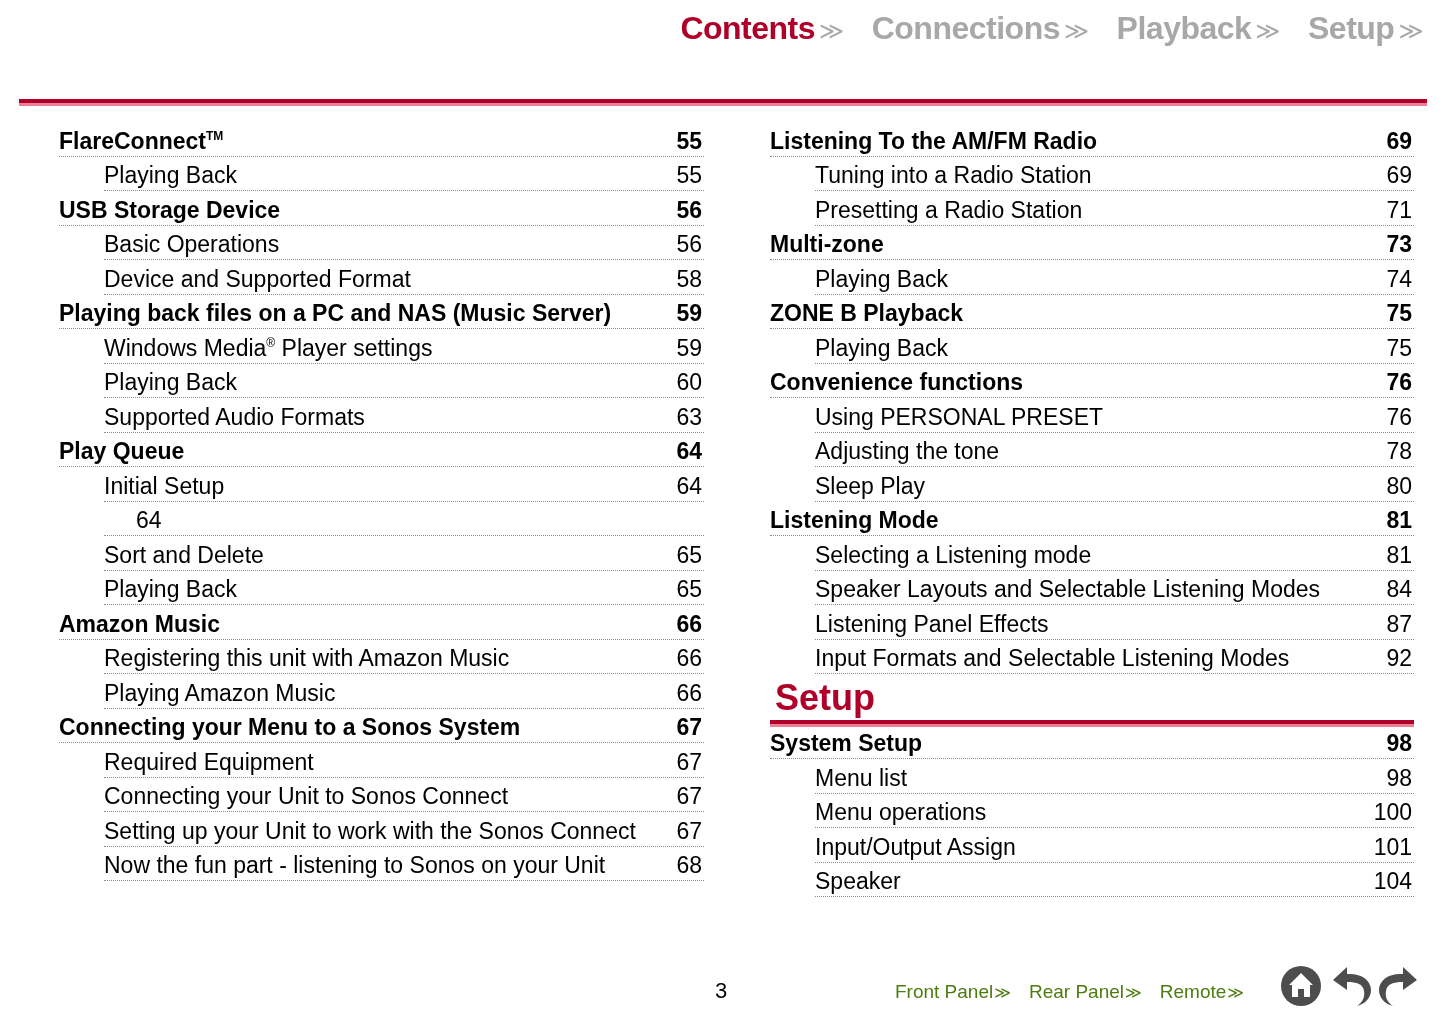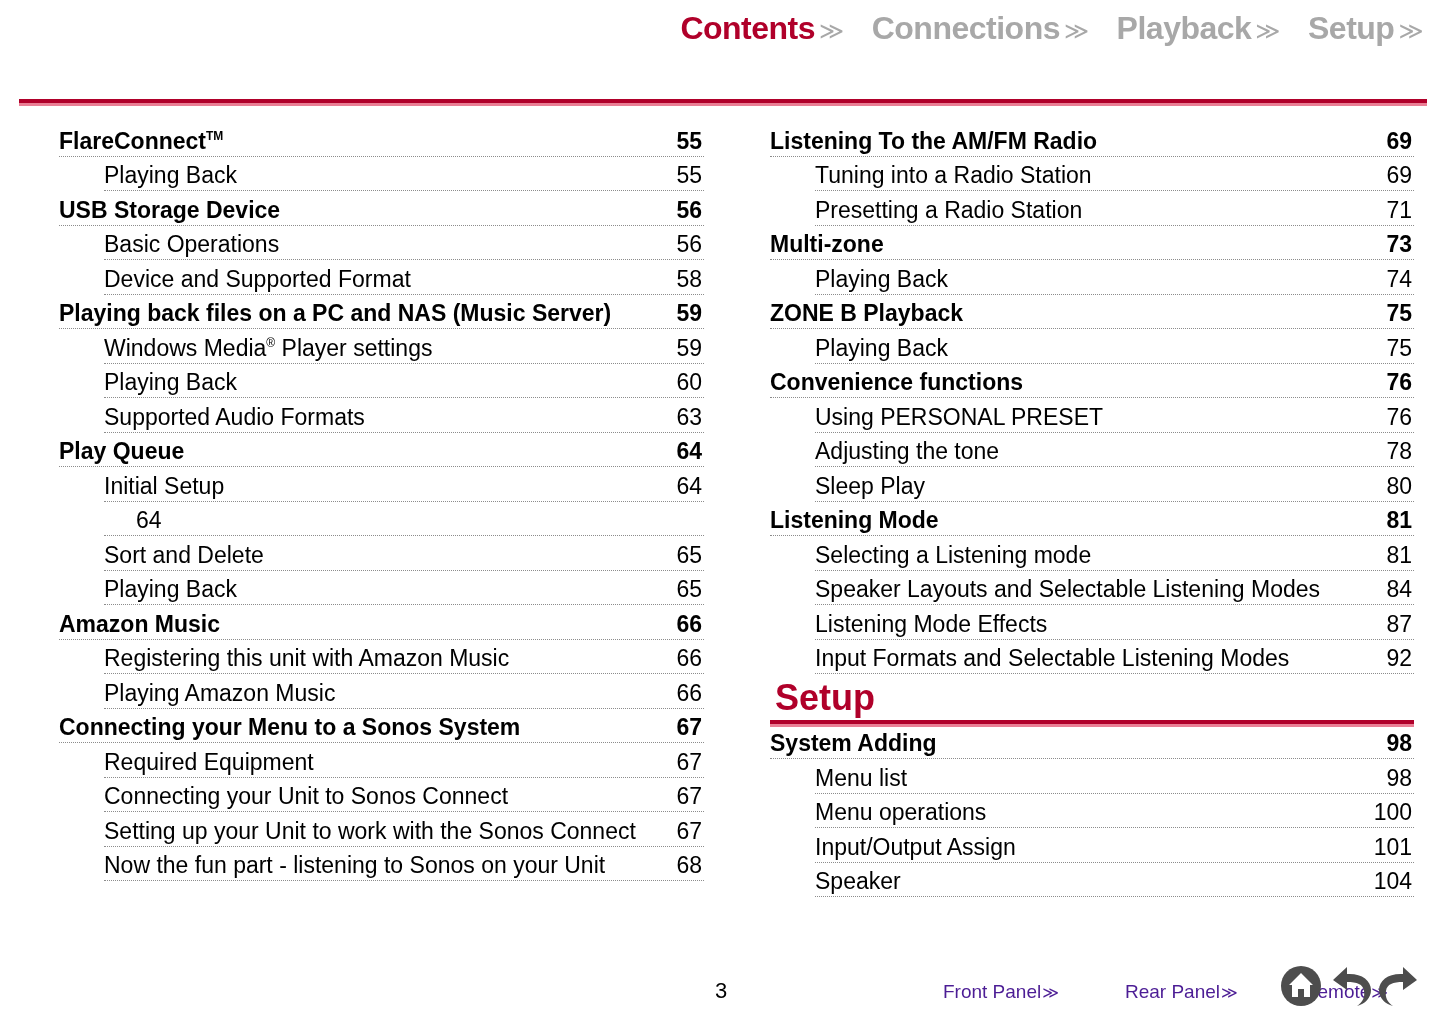--- a/index.html
+++ b/index.html
@@ -28,21 +28,21 @@
 
     .section-title { font-weight: bold; font-size: 36px; color: #b0002a; height: 44px; margin-top: 2px; padding-left: 5px; line-height: 44px; }
     .section-rule { height: 7px; margin-bottom: 0; }
     .section-rule .r1 { height: 4px; background: #b0002a; }
     .section-rule .r2 { height: 3px; background: #ea7f95; }
     .toc-row.after-rule { height: 32px; }
 
     .page-number { position: absolute; top: 978px; left: 715px; font-size: 22px; color: #000; }
 
     .bottom-nav { position: absolute; top: 981px; left: 895px; display: flex; align-items: baseline; }
-    .bnav-item { font-size: 19px; color: #4c1d95; margin-right: 18px; cursor: pointer; white-space: nowrap; margin-left: 48px; }
+    .bnav-item { font-size: 19px; color: #4d7c0f; margin-right: 18px; cursor: pointer; white-space: nowrap; }
     .bnav-item .ch { font-size: 16px; margin-left: 1px; }
 
     .icons { position: absolute; top: 964px; left: 1279px; display: flex; align-items: center; }
     .icon-btn { cursor: pointer; display: block; }
   </style>
 </head>
 <body>
 
 <nav class="top-nav">
   <a class="nav-item active"><span>Contents</span><span class="nav-chev">≫</span></a>
@@ -198,36 +198,36 @@
       </div>
       <div class="toc-row h2">
         <span class="t"><span>Selecting a Listening mode</span></span>
         <span class="p">81</span>
       </div>
       <div class="toc-row h2">
         <span class="t"><span>Speaker Layouts and Selectable Listening Modes</span></span>
         <span class="p">84</span>
       </div>
       <div class="toc-row h2">
-        <span class="t"><span>Listening Mode Effects</span></span>
+        <span class="t"><span>Listening Panel Effects</span></span>
         <span class="p">87</span>
       </div>
       <div class="toc-row h2">
         <span class="t"><span>Input Formats and Selectable Listening Modes</span></span>
         <span class="p">92</span>
       </div>
     </div>
   <div class="section-title">Setup</div>
   <div class="section-rule">
       <div class="r1"></div>
       <div class="r2"></div>
     </div>
   <div id="setup-col">
       <div class="toc-row h1 after-rule">
-        <span class="t"><span>System Adding</span></span>
+        <span class="t"><span>System Setup</span></span>
         <span class="p">98</span>
       </div>
       <div class="toc-row h2">
         <span class="t"><span>Menu list</span></span>
         <span class="p">98</span>
       </div>
       <div class="toc-row h2">
         <span class="t"><span>Menu operations</span></span>
         <span class="p">100</span>
       </div>

